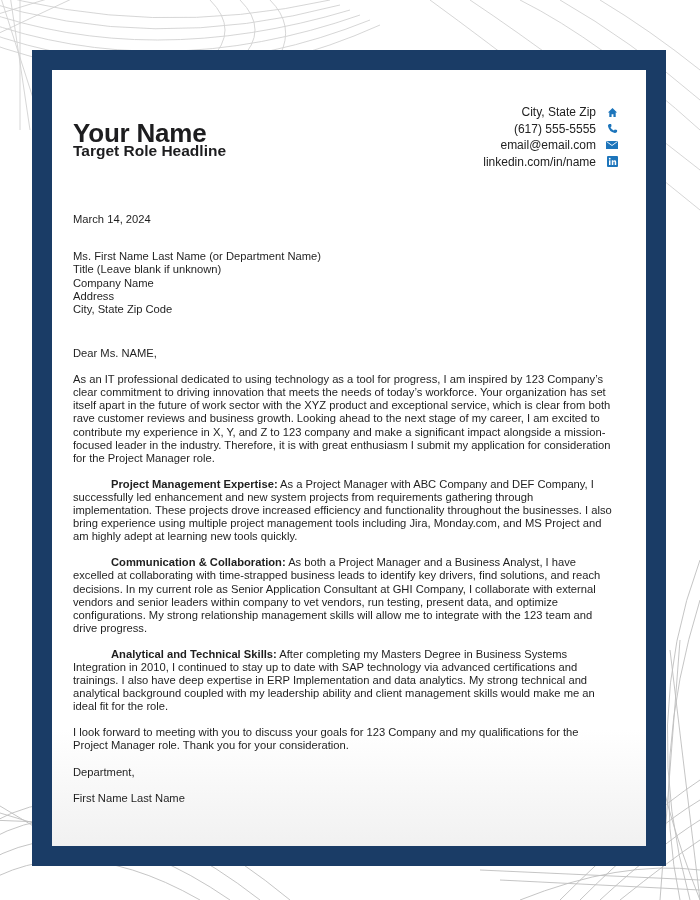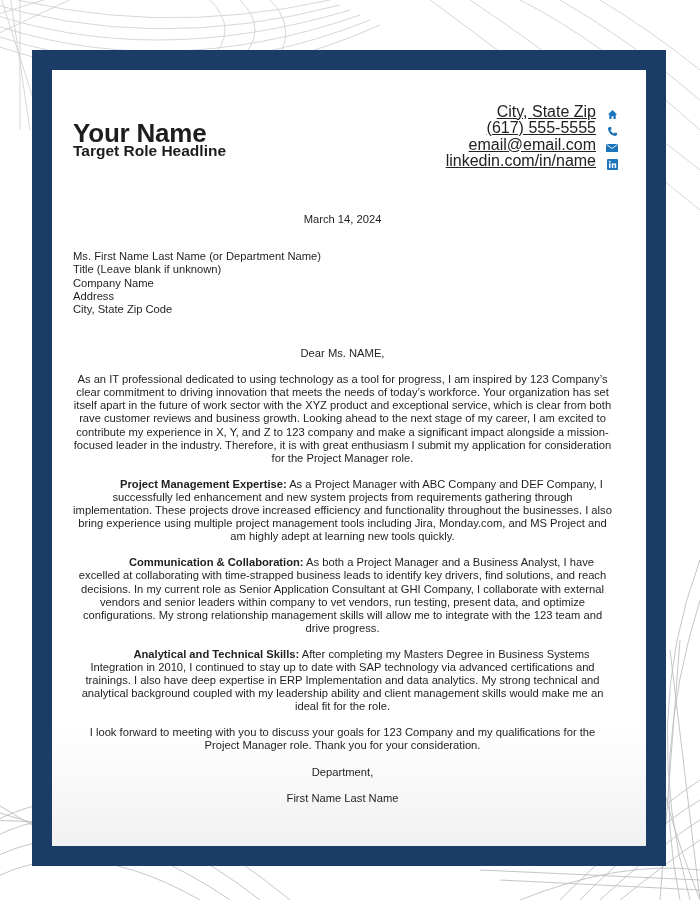--- a/index.html
+++ b/index.html
@@ -23,32 +23,32 @@
     font-size: 26px; font-weight: bold; color: #1d1d1f; letter-spacing: -0.2px;
   }
   .headline {
     position: absolute; left: 21px; top: 72px;
     font-size: 15.5px; font-weight: bold; color: #1d1d1f;
   }
   .contact {
     position: absolute; right: 28px; top: 34px; text-align: right;
   }
   .contact-row {
-    display: flex; justify-content: flex-end; align-items: flex-end;
-    height: 16.5px; font-size: 16px; color: #222; text-decoration: underline;
+    display: flex; justify-content: flex-end; align-items: center;
+    height: 16.5px; font-size: 12px; color: #222;
   }
   .contact-row .icon {
     width: 12px; height: 12px; margin-left: 10px; display: inline-flex;
     align-items: center; justify-content: center;
   }
   .body-text {
     position: absolute; left: 21px; top: 143px; width: 555px;
     font-size: 11.2px; line-height: 13.1px; color: #1f1f1f;
   }
-  .body-text p { margin: 0 16px 13px 0; text-align: center; }
+  .body-text p { margin: 0 16px 13px 0; }
   .date { margin-bottom: 24px !important; }
   .recipient { margin-bottom: 31px !important; }
   .recipient div { line-height: 13.2px; }
   b { font-weight: bold; padding-left: 38px; }
 </style>
 </head>
 <body>
 
 <svg id="bg" viewBox="0 0 700 900" xmlns="http://www.w3.org/2000/svg">
   <g fill="none" stroke="#c9c9c9" stroke-width="0.9" opacity="0.85">

